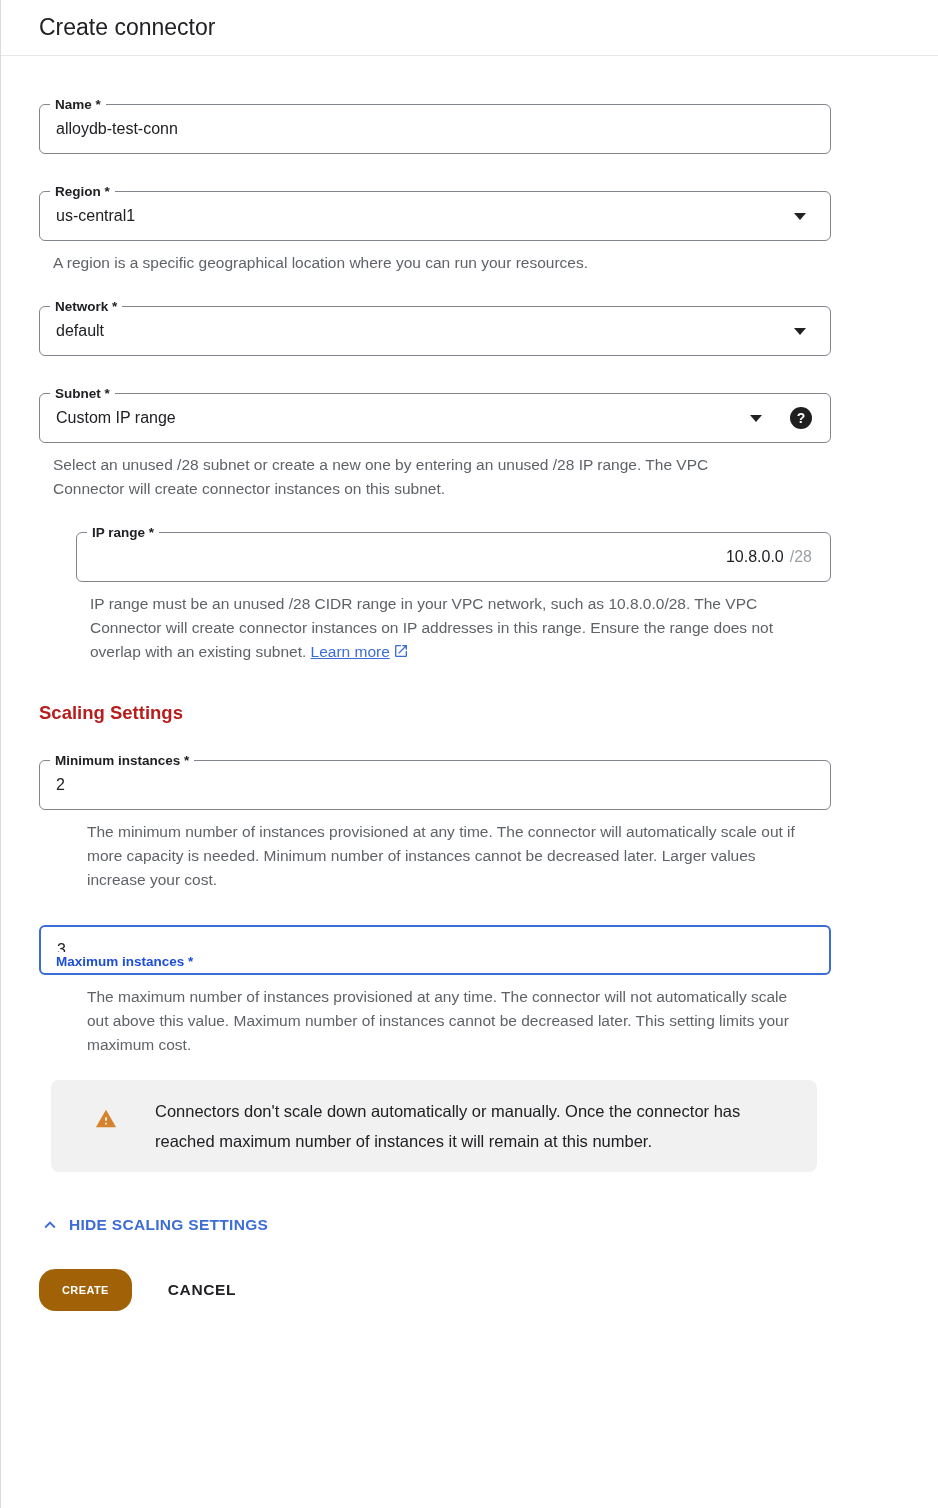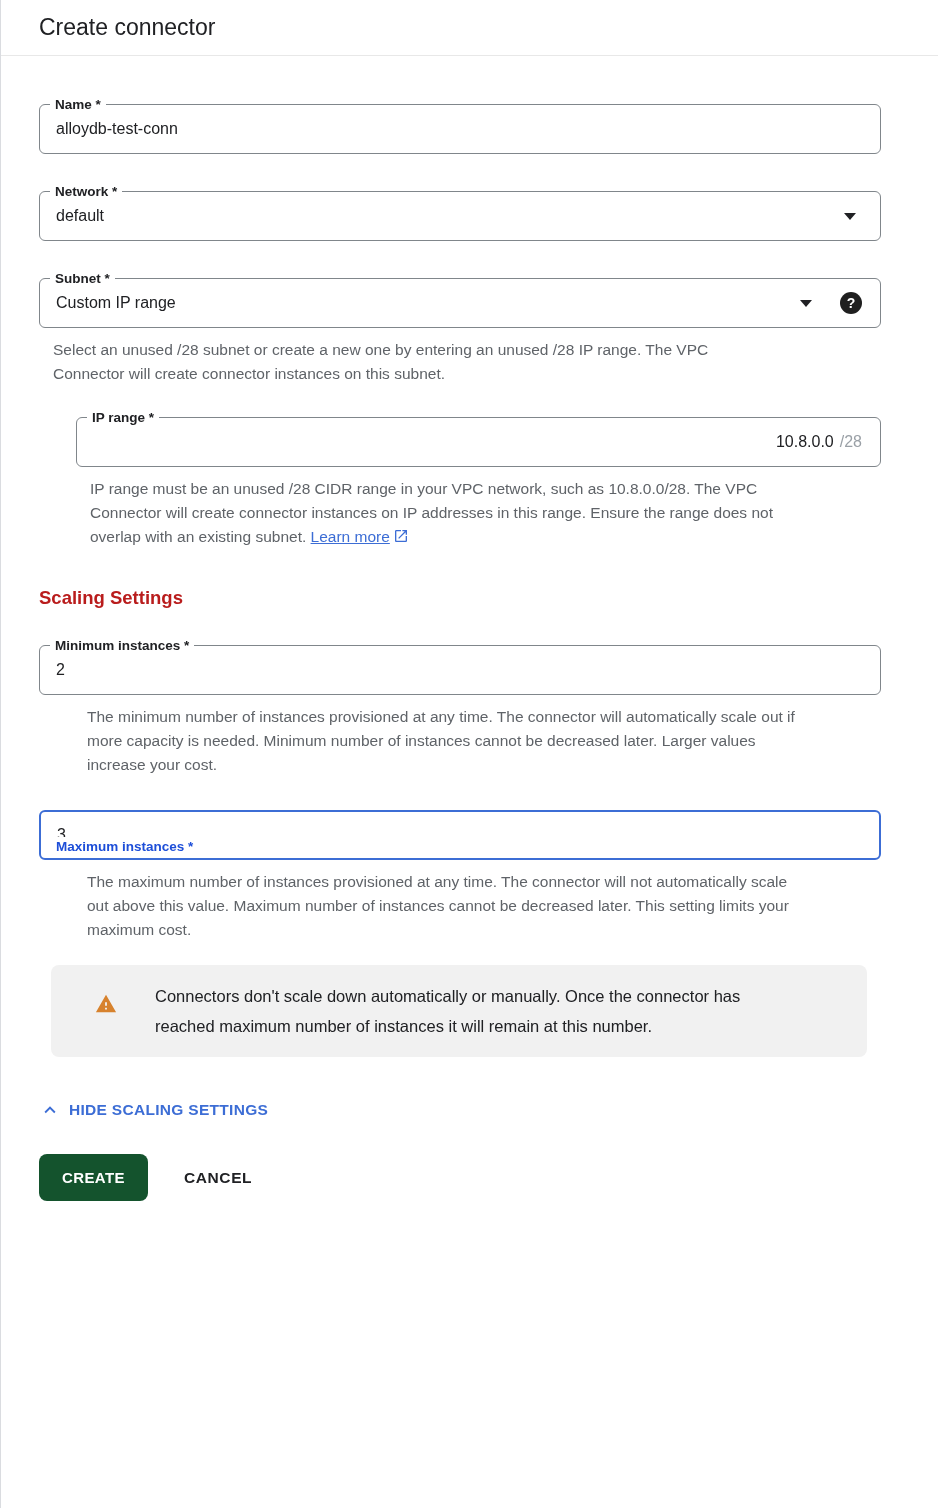--- a/index.html
+++ b/index.html
@@ -22,21 +22,21 @@
     align-items: center;
     padding-left: 38px;
     border-bottom: 1px solid #e8e8e8;
   }
   .panel-title {
     font-size: 23px;
     font-weight: normal;
     color: #202124;
   }
   .content {
-    padding: 48px 57px 0 38px;
+    padding: 48px 107px 0 38px;
   }
   
   .field {
     position: relative;
     height: 50px;
     border: 1px solid #80868b;
     border-radius: 6px;
     background: #fff;
     display: flex;
     align-items: center;
@@ -154,26 +154,26 @@
     width: 22px; height: 22px;
     fill: #3c6dd5;
     margin-right: 8px;
   }
   .actions {
     margin-top: 29px;
     display: flex;
     align-items: center;
   }
   .btn-create {
-    background: #14532d;
+    background: #a16207;
     color: #fff;
     border: none;
-    border-radius: 8px;
+    border-radius: 16px;
     font-family: inherit;
-    font-size: 15px;
+    font-size: 11px;
     font-weight: bold;
     letter-spacing: 0.4px;
     padding: 15px 23px;
     cursor: pointer;
   }
   .btn-cancel {
     background: transparent;
     border: none;
     font-family: inherit;
     color: #202124;
@@ -198,20 +198,27 @@
     
     <div class="group-name">
       <div class="field">
         <span class="field-label">Name *</span>
         <span class="field-value">alloydb-test-conn</span>
       </div>
     </div>
 
     
     <div class="group-region">
+      <div class="field">
+        <span class="field-label">Region *</span>
+        <span class="field-value">us-central1</span>
+        <span class="field-spacer"></span>
+        <span class="dd-arrow"></span>
+      </div>
+      <div class="helper">A region is a specific geographical location where you can run your resources.</div>
     </div>
 
     
     <div class="group-network">
       <div class="field">
         <span class="field-label">Network *</span>
         <span class="field-value">default</span>
         <span class="field-spacer"></span>
         <span class="dd-arrow"></span>
       </div>

